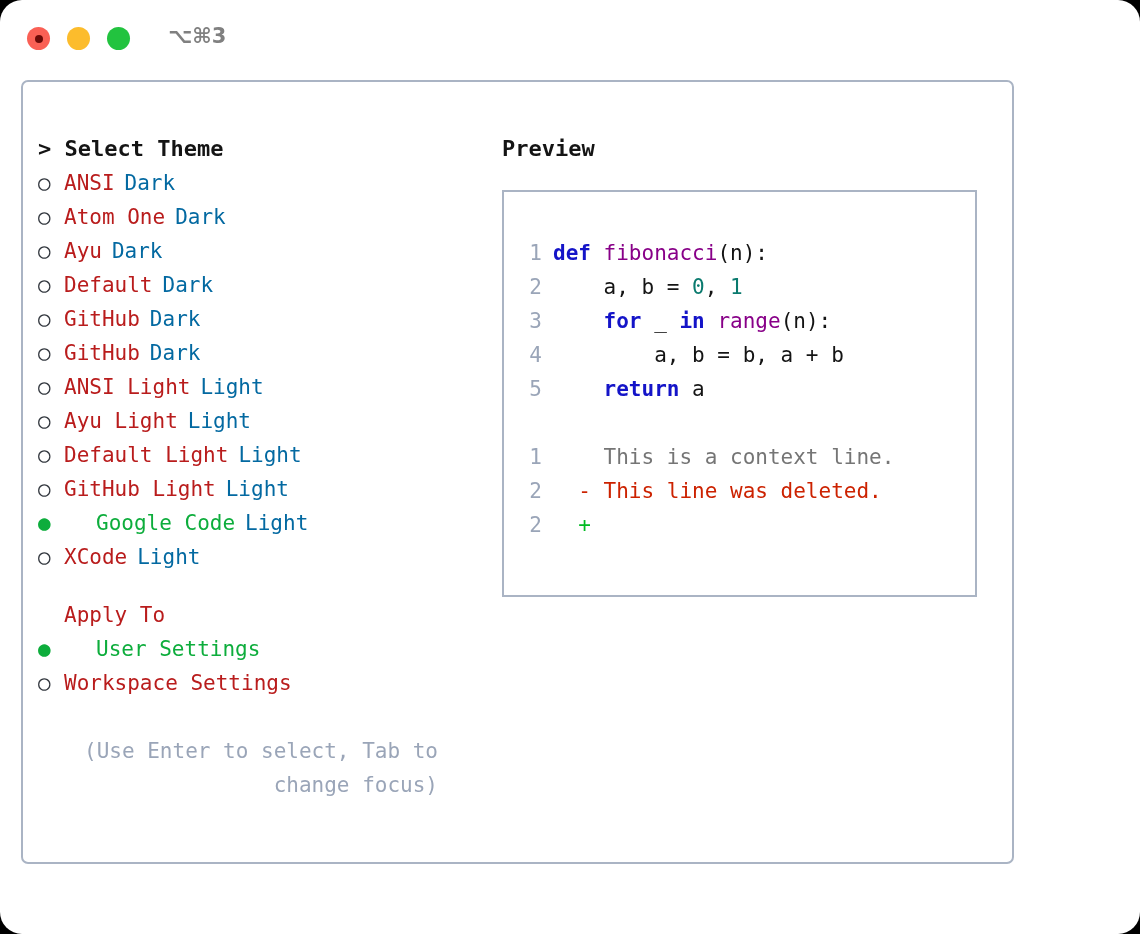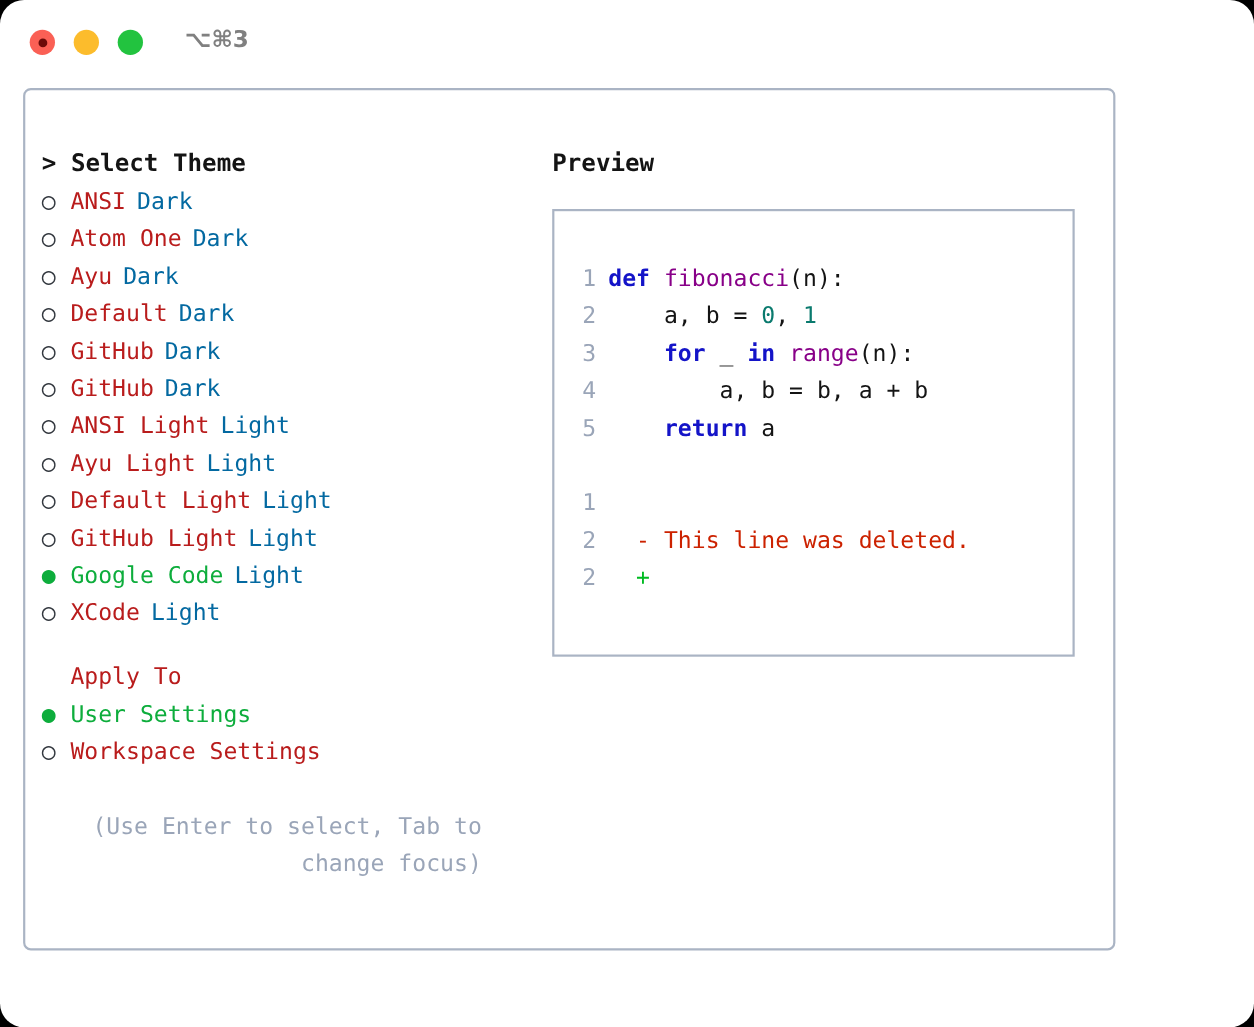--- a/index.html
+++ b/index.html
@@ -120,21 +120,21 @@
     display: inline-block;
     width: 26px;
     flex: 0 0 26px;
     color: #33383f;
     font-size: 21px;
   }
   .marker.sel {
     color: #0dad3c;
   }
   .opt-label { color: #b91c1c; }
-  .opt-label.sel { color: #0dad3c; }
+  .opt-label.sel { color: #0dad3c; margin-left: 32px; }
   .opt-tag {
     color: #0369a1;
     margin-left: 10px;
   }
 
   .section-head {
     display: flex;
     align-items: flex-start;
     line-height: 34px;
     font-size: 21px;
@@ -260,21 +260,21 @@
         <div class="preview-box">
           <div id="code-block">
               <div class="code-line"><span class="lineno">1</span><span class="tok-kw">def </span><span class="tok-fn">fibonacci</span><span class="tok-plain">(n):</span></div>
               <div class="code-line"><span class="lineno">2</span><span class="tok-plain">    a, b = </span><span class="tok-num">0</span><span class="tok-plain">, </span><span class="tok-num">1</span></div>
               <div class="code-line"><span class="lineno">3</span><span class="tok-plain">    </span><span class="tok-kw">for</span><span class="tok-plain"> _ </span><span class="tok-kw">in</span><span class="tok-plain"> </span><span class="tok-fn">range</span><span class="tok-plain">(n):</span></div>
               <div class="code-line"><span class="lineno">4</span><span class="tok-plain">        a, b = b, a + b</span></div>
               <div class="code-line"><span class="lineno">5</span><span class="tok-plain">    </span><span class="tok-kw">return</span><span class="tok-plain"> a</span></div>
             </div>
           <div class="code-spacer"></div>
           <div id="diff-block">
-              <div class="code-line"><span class="lineno">1</span><span class="tok-ctx">    </span></div>
+              <div class="code-line"><span class="lineno">1</span><span class="tok-ctx">    </span><span class="tok-ctx">This is a context line.</span></div>
               <div class="code-line"><span class="lineno">2</span><span class="tok-del">  - </span><span class="tok-del">This line was deleted.</span></div>
               <div class="code-line"><span class="lineno">2</span><span class="tok-add">  + </span></div>
             </div>
         </div>
       </div>
 
     </div>
   </div>
 </div>
 

